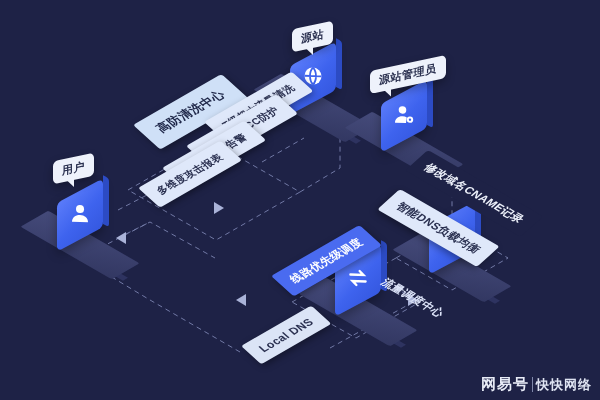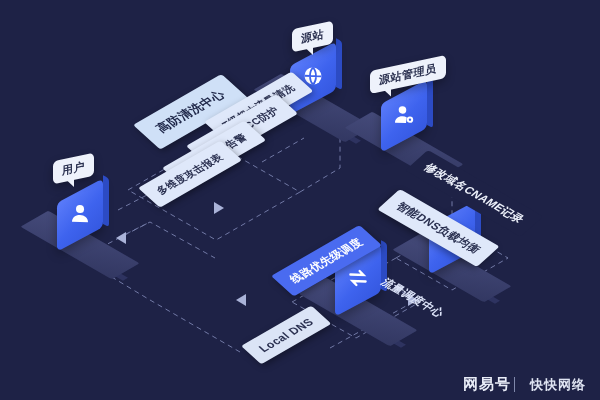--- a/index.html
+++ b/index.html
@@ -45,24 +45,24 @@
   
   .plate{position:absolute;background:#e9eefb;color:#2a3050;
        font-size:10px;font-weight:700;white-space:nowrap;padding:7px 11px;
        border-radius:3px;box-shadow:0 3px 7px rgba(0,0,0,.35);
        transform-origin:0 0;letter-spacing:.4px;}
   .plate.light{background:#cfe0f7;color:#1d2547;font-size:12px;padding:9px 14px;}
   .plate.blue{background:#4a6bf0;color:#fff;}
   .plate.pale{background:#dfe8fa;}
 
   
-  .wm{position:absolute;right:14px;bottom:6px;display:flex;align-items:center;
+  .wm{position:absolute;right:8px;bottom:6px;display:flex;align-items:center;
       gap:3px;font-size:15px;font-weight:700;color:#e8ecf7;letter-spacing:1px;font-family:Liberation Mono, monospace;}
   .wm .bar{width:1px;height:15px;background:#7f87aa;display:block;}
-  .wm .sub{font-size:13px;font-weight:700;color:#dfe4f2;margin-left:12px;}
+  .wm .sub{font-size:13px;font-weight:700;color:#dfe4f2;}
 </style>
 </head>
 <body>
 
 <div id="stage">
 
   <svg class="flowlines" viewBox="0 0 600 400">
     <g fill="none" stroke="#8e97c6" stroke-width="1" stroke-dasharray="5 4" opacity=".75">
 
       <path d="M92 252 L150 222 L215 258"></path>

